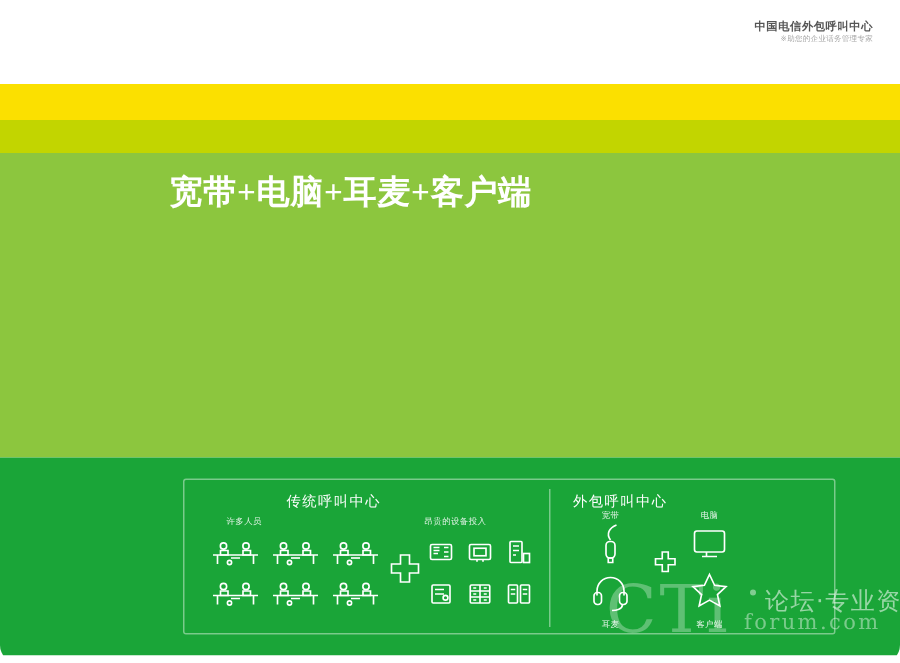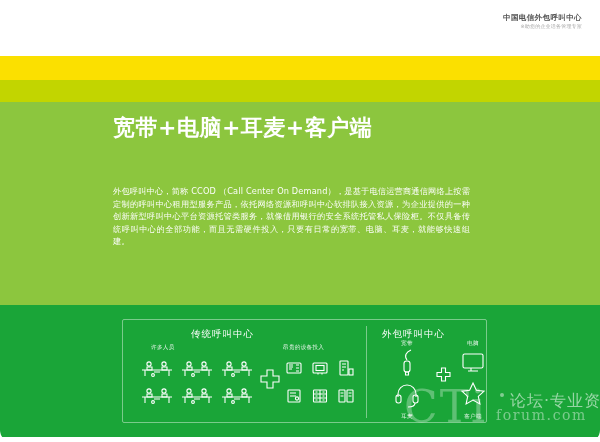--- a/index.html
+++ b/index.html
@@ -71,20 +71,21 @@
     top: 114px;
     width: 420px;
   }
   .headline-line {
     color: #ffffff;
     font-weight: bold;
     font-size: 22px;
     line-height: 27px;
     letter-spacing: 0.5px;
     white-space: nowrap;
+    font-family: Liberation Serif, serif;
   }
 
   
   .bodycopy {
     position: absolute;
     left: 113px;
     top: 185px;
     width: 357px;
     color: #ffffff;
     font-size: 8.2px;
@@ -92,21 +93,21 @@
     letter-spacing: 0.15px;
     text-align: justify;
     opacity: 0.97;
   }
 
   
   .panel {
     position: absolute;
     left: 122px;
     top: 319px;
-    width: 365px;
+    width: 435px;
     height: 104px;
     border: 1px solid rgba(255,255,255,0.42);
     border-radius: 2px;
     box-sizing: border-box;
   }
   .panel-divider {
     position: absolute;
     left: 243px;
     top: 6px;
     width: 1px;
@@ -255,21 +256,20 @@
   <div class="band band-yellow"></div>
   <div class="band band-yellowgreen"></div>
   <div class="band band-green"></div>
   <div class="band band-deepgreen"></div>
   <div class="band band-footer"></div>
 
   <div class="headline">
     <div class="headline-line">宽带+电脑+耳麦+客户端</div>
   </div>
 
-  <div class="bodycopy">外包呼叫中心，简称 CCOD （Call Center On Demand），是基于电信运营商通信网络上按需定制的呼叫中心租用型服务产品，依托网络资源和呼叫中心软排队接入资源，为企业提供的一种创新新型呼叫中心平台资源托管类服务，就像借用银行的安全系统托管私人保险柜。不仅具备传统呼叫中心的全部功能，而且无需硬件投入，只要有日常的宽带、电脑、耳麦，就能够快速组建。</div>
 
   <div class="panel">
 
     <div class="panel-divider"></div>
 
     <div class="panel-title left">传统呼叫中心</div>
 
     <div class="sublabel agents">许多人员</div>
     <div class="sublabel equip">昂贵的设备投入</div>
 

